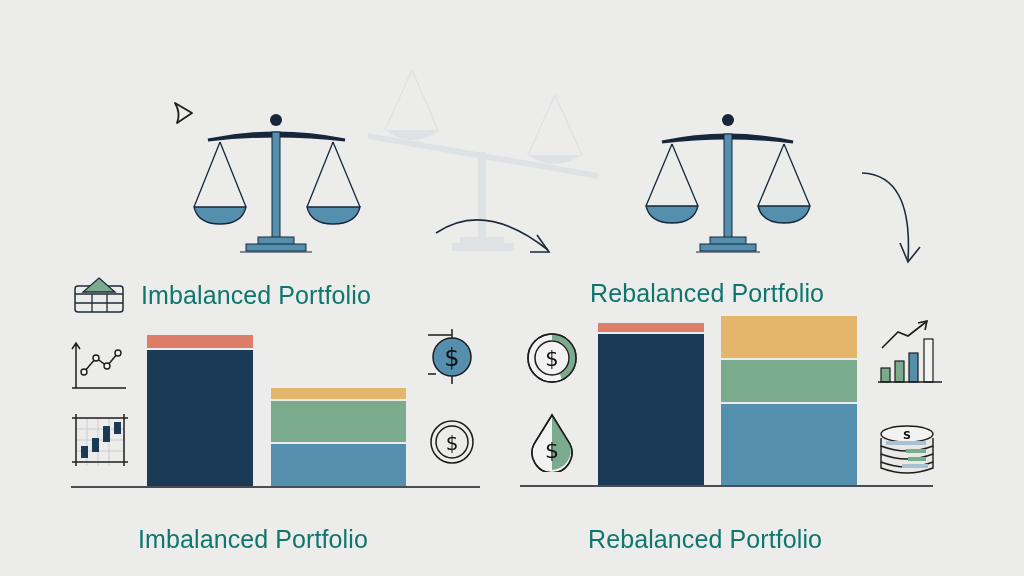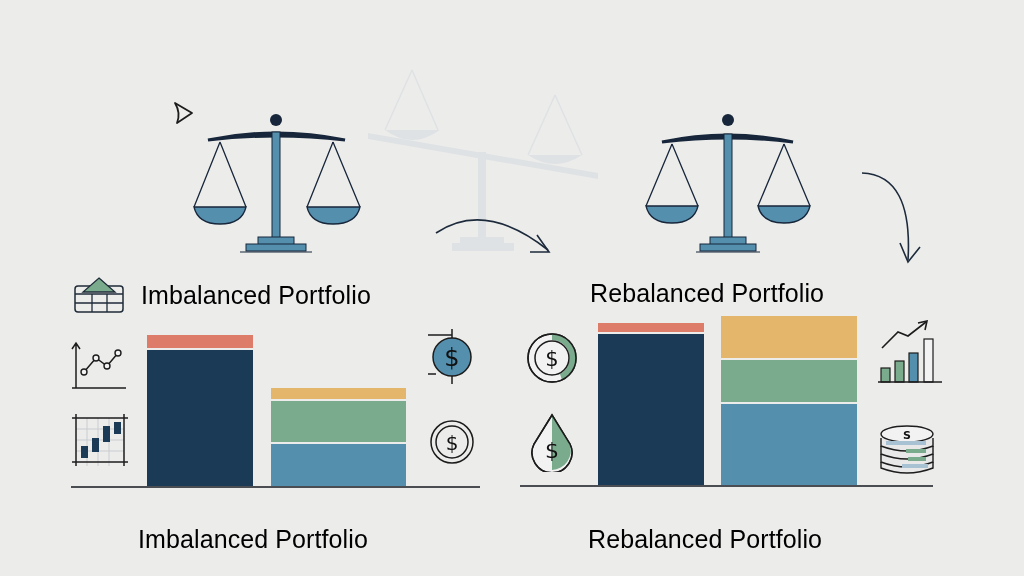--- a/index.html
+++ b/index.html
@@ -4,21 +4,21 @@
   <style>
     html, body { margin: 0; padding: 0; }
     body {
       width: 1024px; height: 576px; overflow: hidden;
       background: #ececeb;
       font-family: "Liberation Sans", "DejaVu Sans", sans-serif;
       position: relative;
     }
     .stage { position: absolute; left: 0; top: 0; width: 1024px; height: 576px; }
     .label {
-      position: absolute; color: #000000; font-size: 25px; letter-spacing: 0.1px;
+      position: absolute; color: #0f766e; font-size: 25px; letter-spacing: 0.1px;
       white-space: nowrap; line-height: 1;
     }
     .bar-seg { position: absolute; }
     .axis { position: absolute; height: 2px; background: #4a4d52; }
     .icon { position: absolute; }
   </style>
 </head>
 <body>
 
 <div class="stage">

